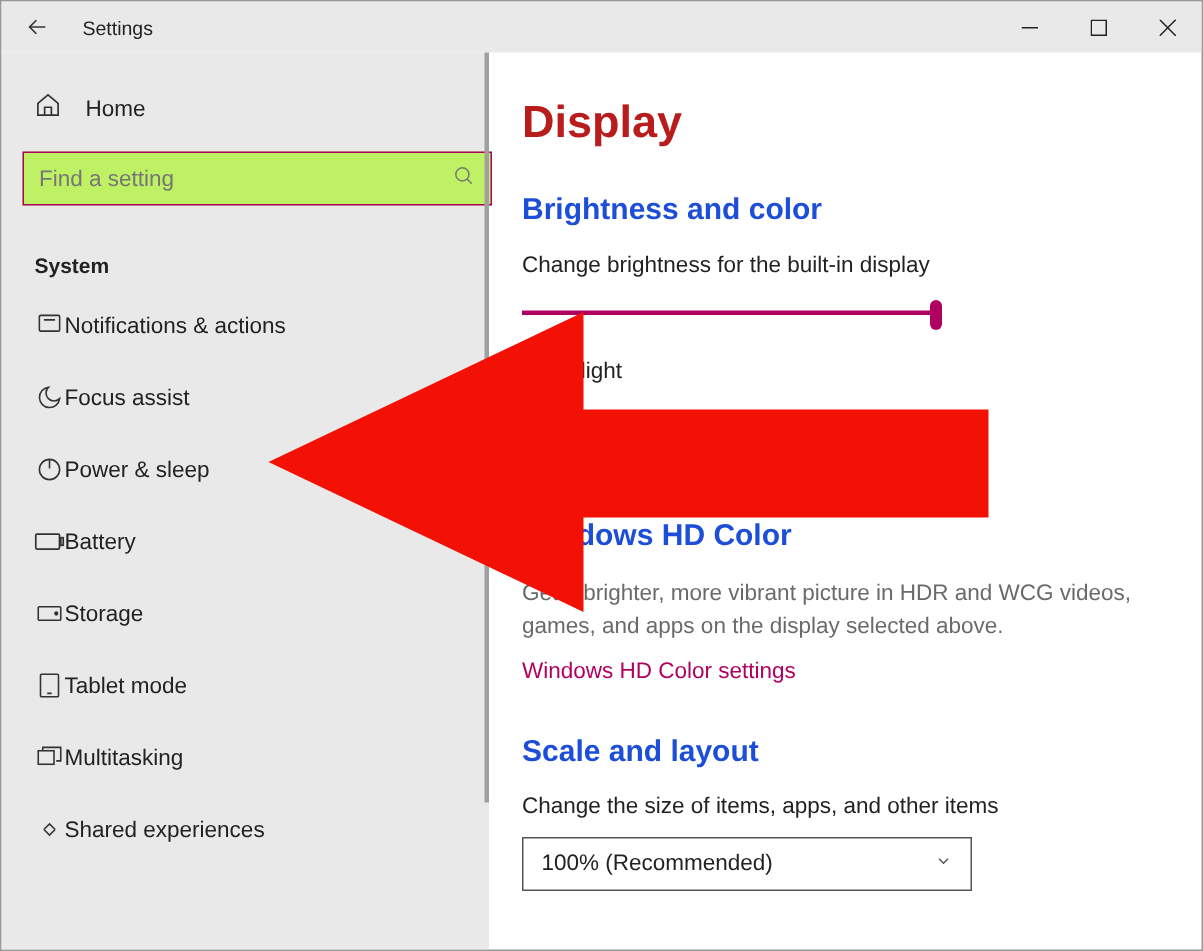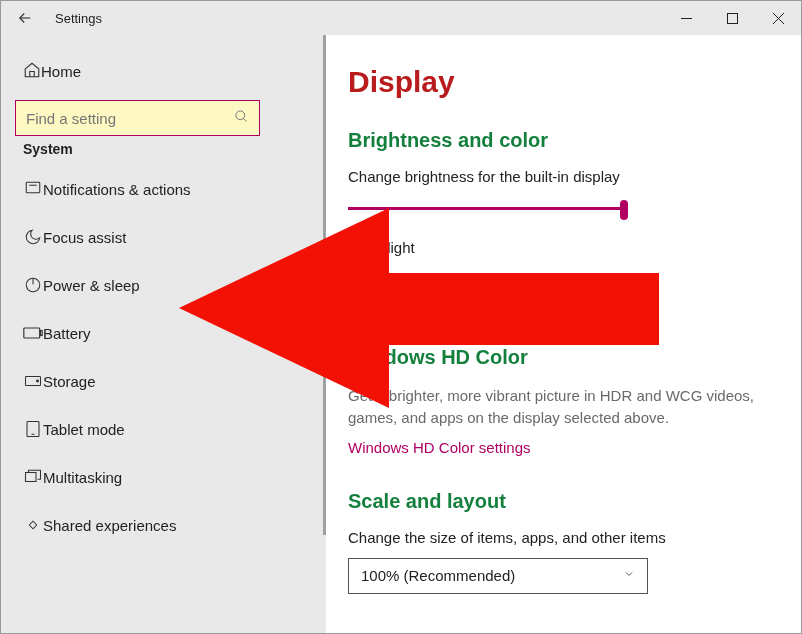--- a/index.html
+++ b/index.html
@@ -4,33 +4,33 @@
 <style>
   * { box-sizing: border-box; margin: 0; padding: 0; font-family: "Segoe UI", Arial, sans-serif; }
   body { width: 802px; height: 634px; background: #fff; overflow: hidden; border: 1px solid #999; position: relative; }
   .titlebar { height: 34px; display: flex; align-items: center; background: #e9e9e9; }
   .back { width: 48px; height: 34px; display:flex; align-items:center; justify-content:center; font-size:18px; color:#333;}
   .title { font-size: 13px; color:#222; margin-left: 6px; flex:1; }
   .winbtns { display:flex; }
   .winbtns div { width:46px; height:34px; display:flex; align-items:center; justify-content:center; font-size:14px; color:#222; }
   .container { display:flex; height: calc(100% - 34px); }
   .sidebar { width: 325px; background:#e9e9e9; padding: 18px 14px 0 14px; position:relative; }
-  .home { display:flex; align-items:center; font-size:15px; color:#222; margin: 8px 0 18px 8px; }
+  .home { display:flex; align-items:center; gap:16px; font-size:15px; color:#222; margin: 8px 0 18px 8px; }
   .home svg { width:18px; height:18px; }
-  .search { width: 245px; height:36px; border:1px solid #b00060; background:#fef9c3; display:flex; align-items:center; padding:0 10px; justify-content:space-between; margin-bottom:5px; }
+  .search { width: 313px; height:36px; border:1px solid #b00060; background:#bef264; display:flex; align-items:center; padding:0 10px; justify-content:space-between; margin-bottom:32px; }
   .search input { border:none; outline:none; font-size:15px; width: 230px; background:transparent; color:#555; }
   .search input::placeholder { color:#767676; }
   .search .sicon { color:#767676; font-size:14px; }
   .grouplabel { font-size:14px; font-weight:600; color:#222; margin: 0 0 8px 8px; }
   .navitem { display:flex; align-items:center; height:48px; padding-left:8px; font-size:15px; color:#222; }
   .navitem .icn { width:20px; height:20px; display:flex; align-items:center; justify-content:center; color:#333; }
   .scrollbar { position:absolute; right:0; top:0; width:3px; height:500px; background:#a0a0a0; }
   .main { flex:1; padding: 30px 28px 0 22px; overflow:hidden; }
   h1 { font-size:30px; font-weight:600; color:#b91c1c; margin-bottom:30px; }
-  h2 { font-size:20px; font-weight:600; color:#15803d; margin-bottom:16px; }
+  h2 { font-size:20px; font-weight:600; color:#1d4ed8; margin-bottom:16px; }
   .label { font-size:15px; color:#222; margin-bottom:12px; }
   .slider { position:relative; width:280px; height:24px; margin-bottom:18px; }
   .slider .track { position:absolute; top:10px; left:0; width:280px; height:3px; background:#b00060; }
   .slider .thumb { position:absolute; top:3px; left:272px; width:8px; height:20px; background:#b00060; border-radius:4px; }
   .desc { font-size:15px; color:#6a6a6a; line-height:1.45; margin-bottom:10px; }
   .link { font-size:15px; color:#b00060; }
   .select { width:300px; height:36px; border:1px solid #555; display:flex; align-items:center; justify-content:space-between; padding:17px 12px; font-size:15px; color:#222; margin-bottom:14px; }
   .select .chev { font-size:12px; color:#555; }
   .section { margin-bottom: 34px; }
   .arrow-annotation { position:absolute; top:207px; left:178px; pointer-events:none; }

